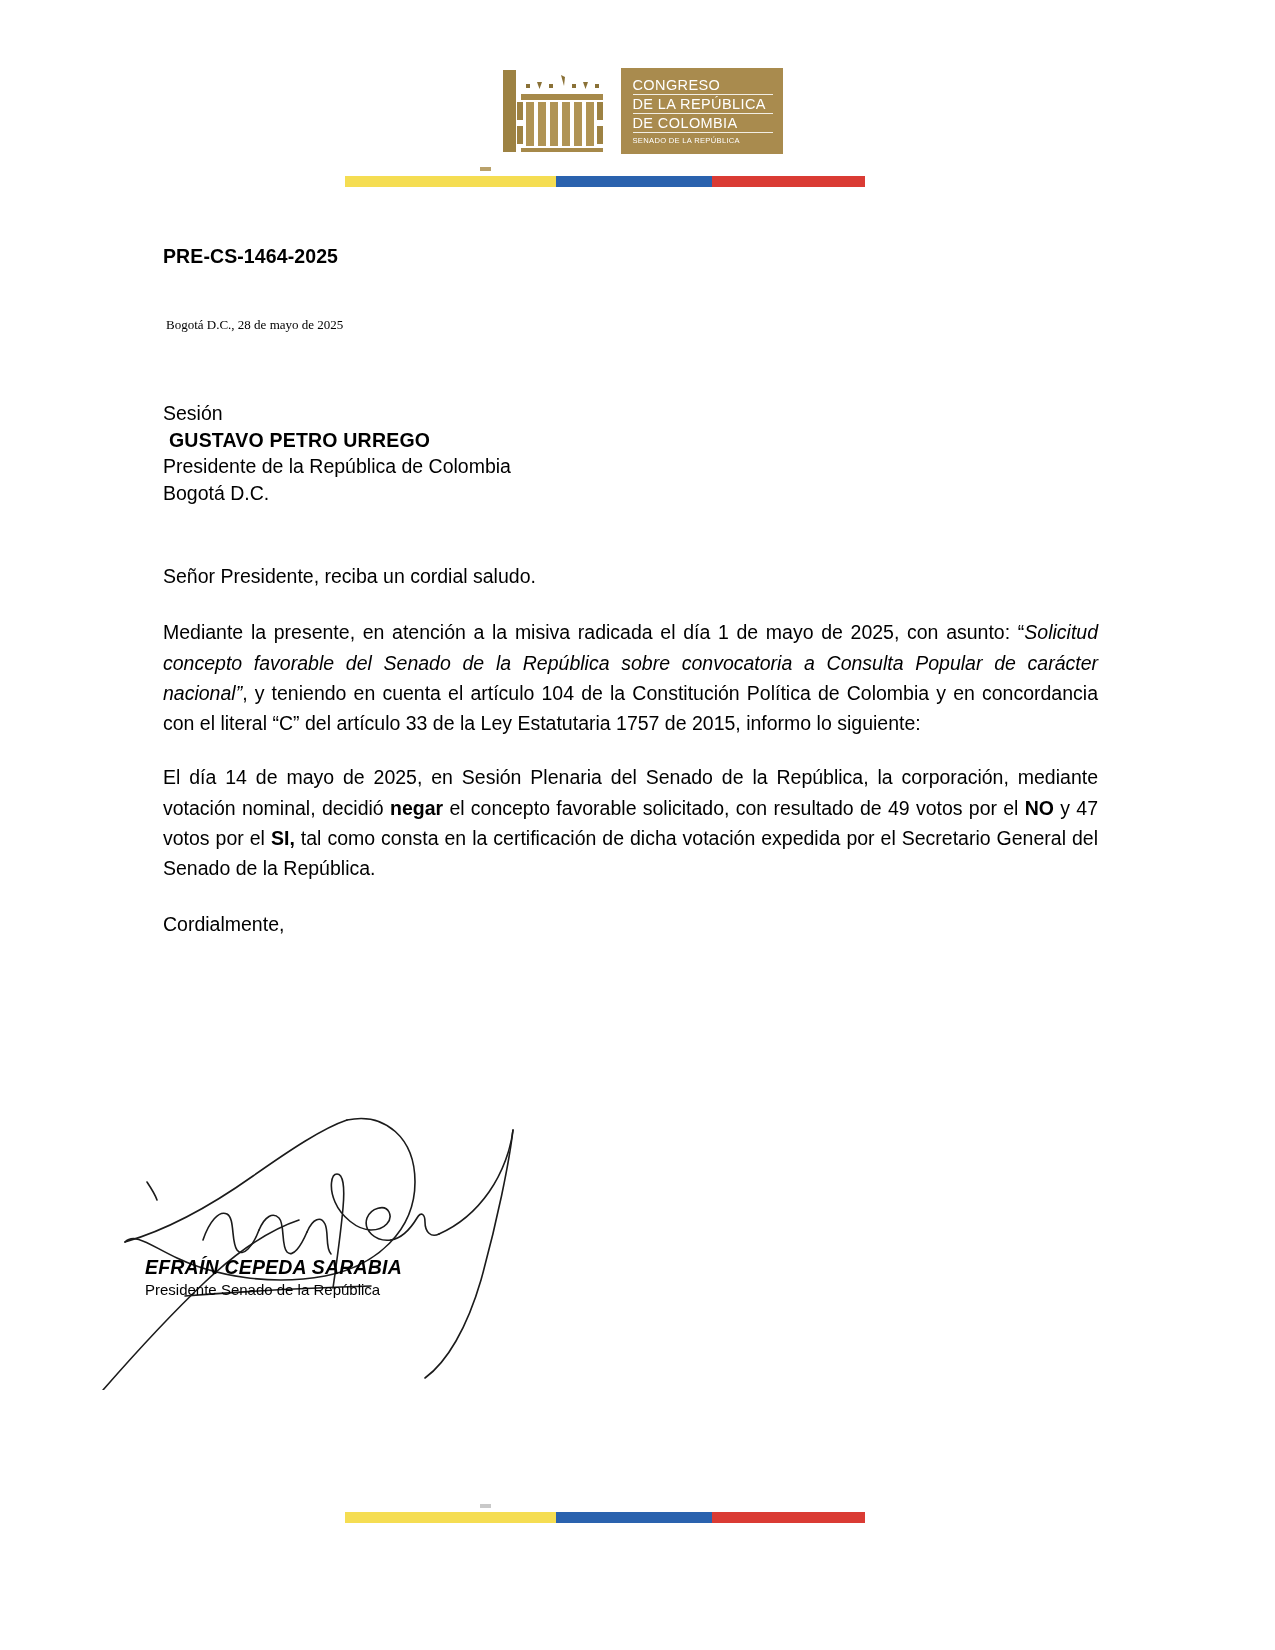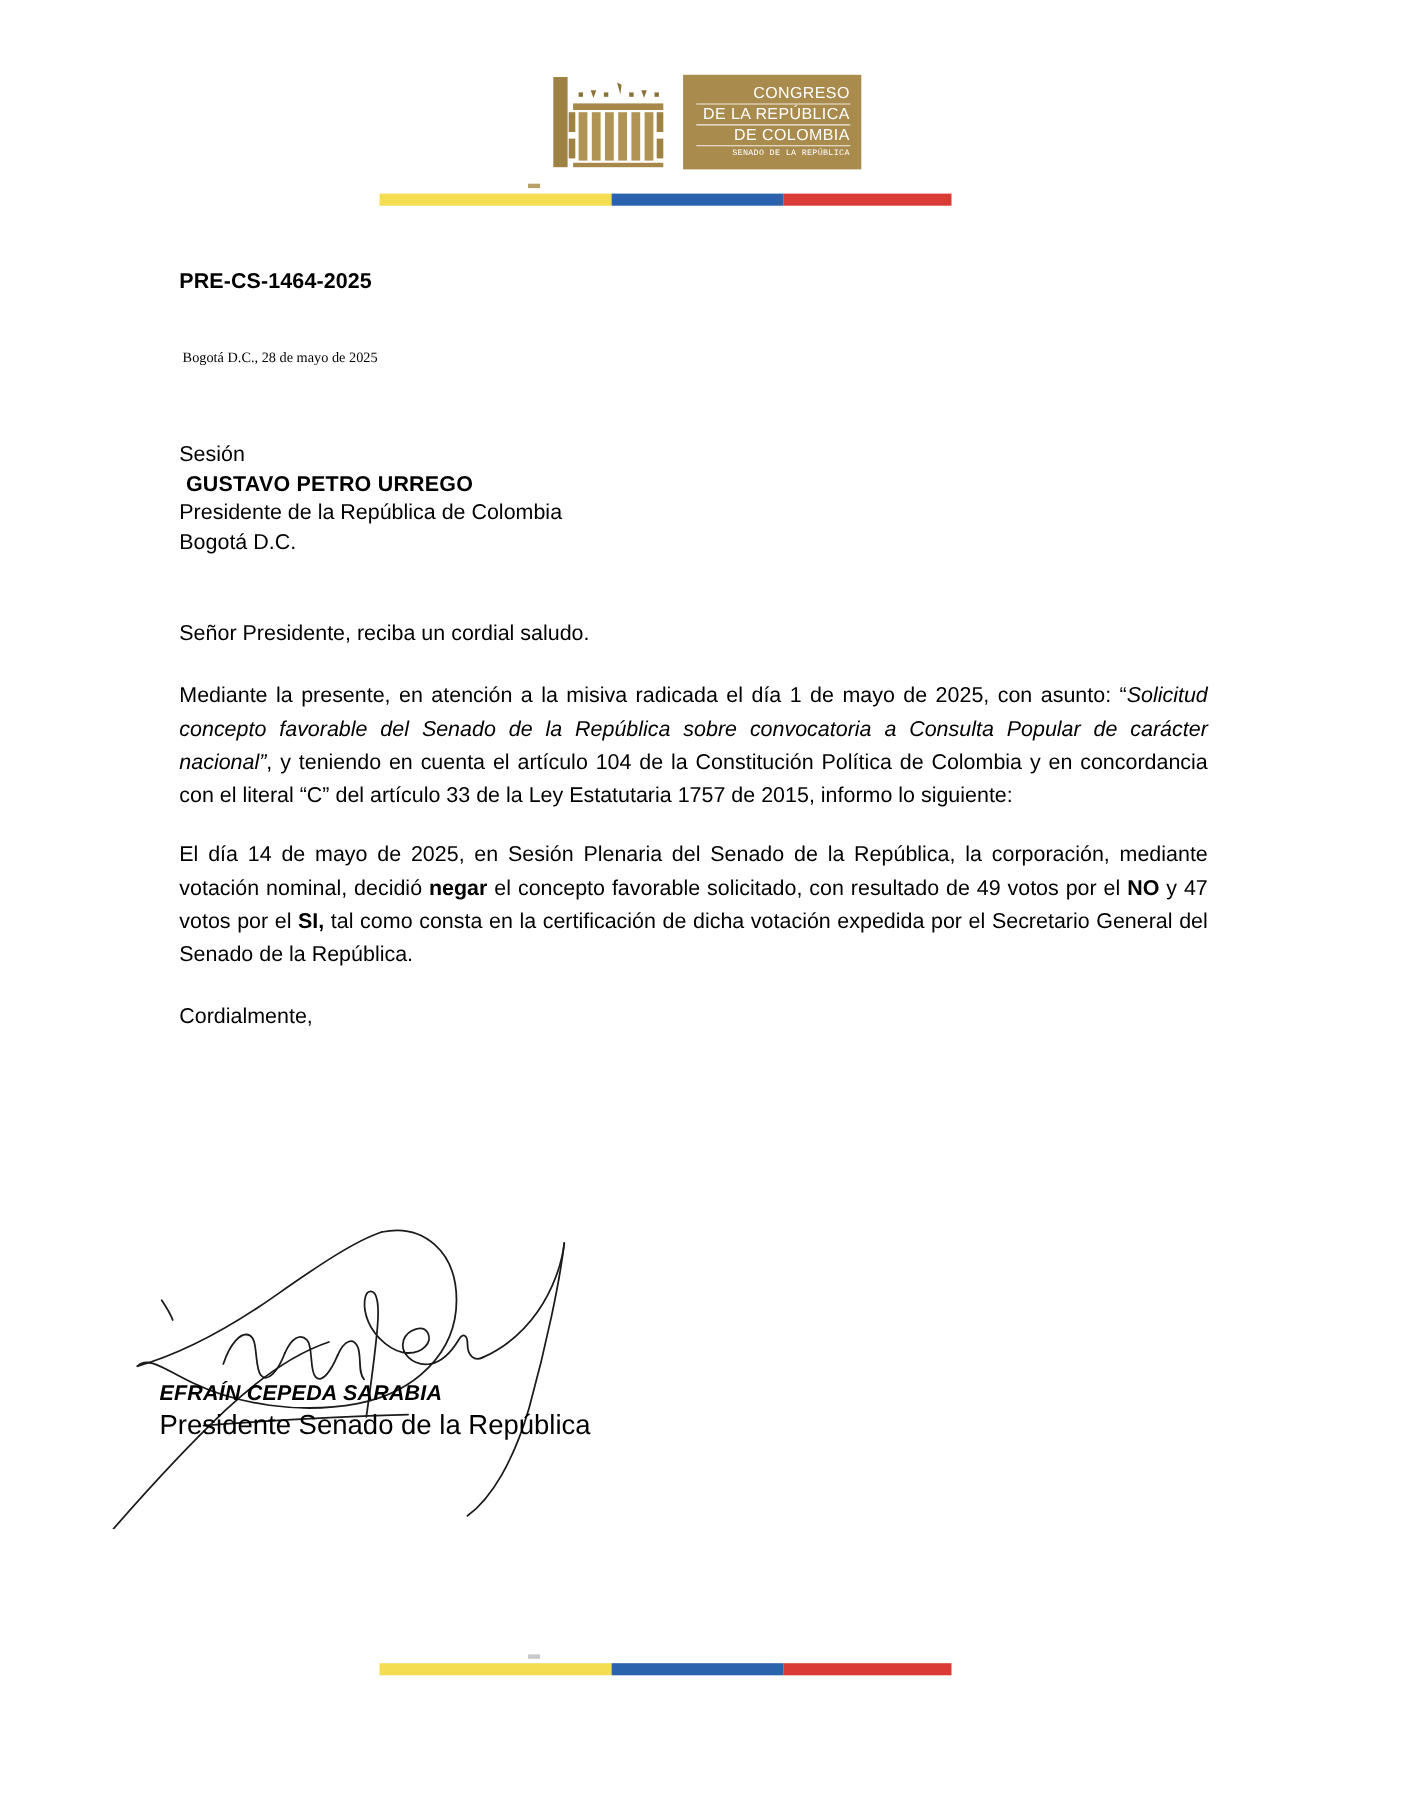--- a/index.html
+++ b/index.html
@@ -49,42 +49,40 @@
   .logo-plate {
     background: #a98b4e;
     width: 162px;
     height: 86px;
     margin-top: 6px;
     padding: 6px 10px 5px 12px;
     box-sizing: border-box;
     display: flex;
     flex-direction: column;
     justify-content: center;
-    text-align: right;
   }
   .plate-line {
     color: #ffffff;
     font-family: "Liberation Sans", sans-serif;
     font-size: 14.5px;
     font-weight: 400;
     letter-spacing: 0.4px;
     line-height: 1.05;
     white-space: nowrap;
     border-bottom: 1px solid rgba(255,255,255,0.85);
     padding-bottom: 1px;
     margin-bottom: 2px;
   }
   .plate-line.small {
     font-size: 7.6px;
     letter-spacing: 0.3px;
     border-bottom: none;
     margin-bottom: 0;
     padding-bottom: 0;
     padding-top: 2px;
-    font-family: Liberation Mono, monospace;
   }
 
   .tricolor {
     position: absolute;
     top: 176px;
     left: 345px;
     width: 520px;
     height: 11px;
     display: flex;
   }
@@ -191,21 +189,21 @@
     width: 600px;
   }
   .signer-name {
     font-weight: bold;
     font-size: 19.5px;
     letter-spacing: 0.2px;
     line-height: 1.3;
     font-style: italic;
   }
   .signer-title {
-    font-size: 25px;
+    font-size: 15px;
     line-height: 1.3;
   }
 
   
   .annex {
     position: absolute;
     left: 145px;
     top: 1398px;
     width: 935px;
     font-size: 16px;

